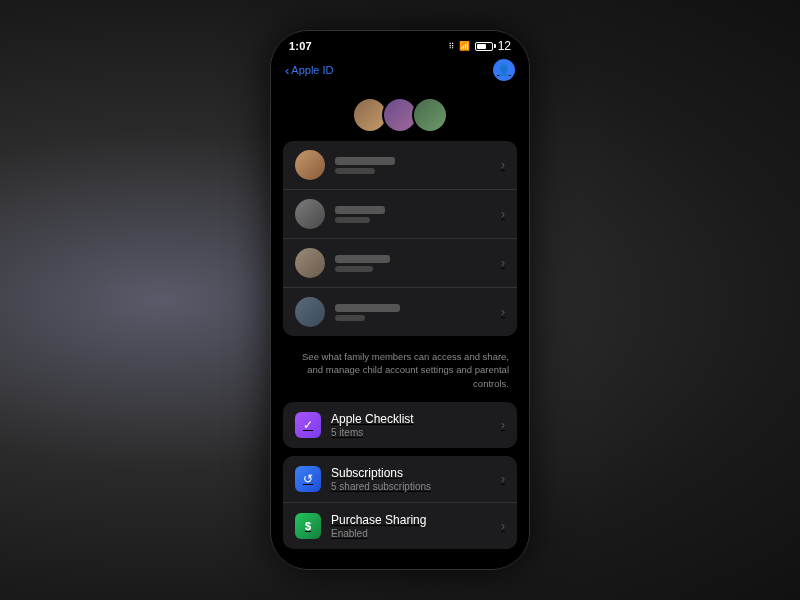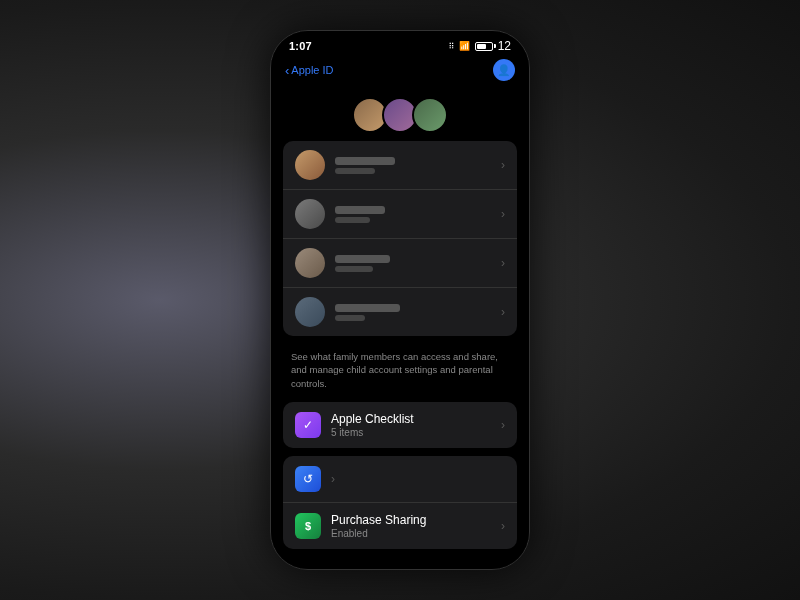--- a/index.html
+++ b/index.html
@@ -17,20 +17,21 @@
 
     .phone-frame {
       width: 260px;
       height: 540px;
       background: #000;
       border-radius: 38px;
       border: 1.5px solid #333;
       overflow: hidden;
       position: relative;
       box-shadow: 0 0 40px rgba(0,0,0,0.8), inset 0 0 0 1px #222;
+      text-decoration: underline;
     }
 
     .phone-screen {
       width: 100%;
       height: 100%;
       background: #000;
       display: flex;
       flex-direction: column;
       overflow: hidden;
     }
@@ -228,21 +229,21 @@
     .row-chevron {
       color: #555;
       font-size: 12px;
     }
 
     
     .family-desc {
       color: #888;
       font-size: 9.5px;
       line-height: 1.4;
-      text-align: left;
+      text-align: right;
       padding: 8px 20px 12px;
     }
 
     
     .settings-section {
       background: #1c1c1e;
       border-radius: 10px;
       margin: 0 12px 8px;
       overflow: hidden;
     }
@@ -376,20 +377,24 @@
           </div>
           <span class="row-chevron">›</span>
         </div>
       </div>
 
       <div class="settings-section">
         <div class="settings-row">
           <div class="settings-icon icon-blue">
             <span style="font-size:12px; color:#fff;">↺</span>
           </div>
+          <div class="settings-label-wrap">
+            <div class="settings-label">Subscriptions</div>
+            <div class="settings-sublabel">5 shared subscriptions</div>
+          </div>
           <span class="row-chevron">›</span>
         </div>
         <div class="settings-row">
           <div class="settings-icon icon-green">
             <span style="font-size:11px; color:#fff; font-weight:bold;">$</span>
           </div>
           <div class="settings-label-wrap">
             <div class="settings-label">Purchase Sharing</div>
             <div class="settings-sublabel">Enabled</div>
           </div>

